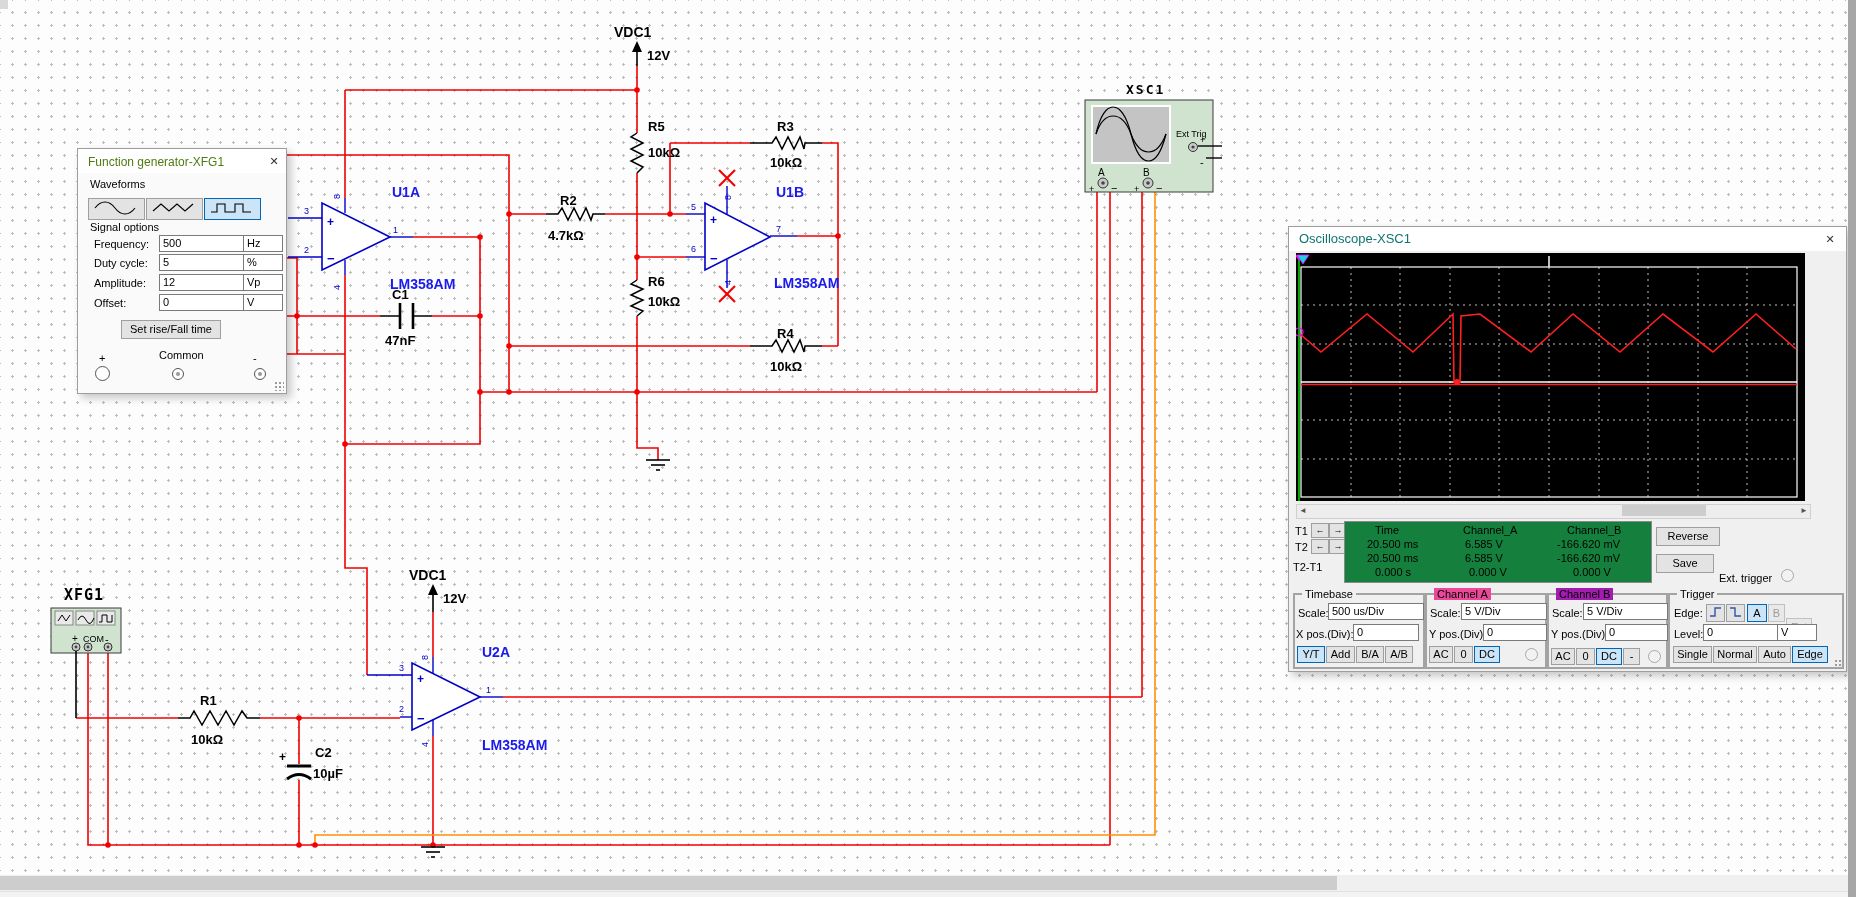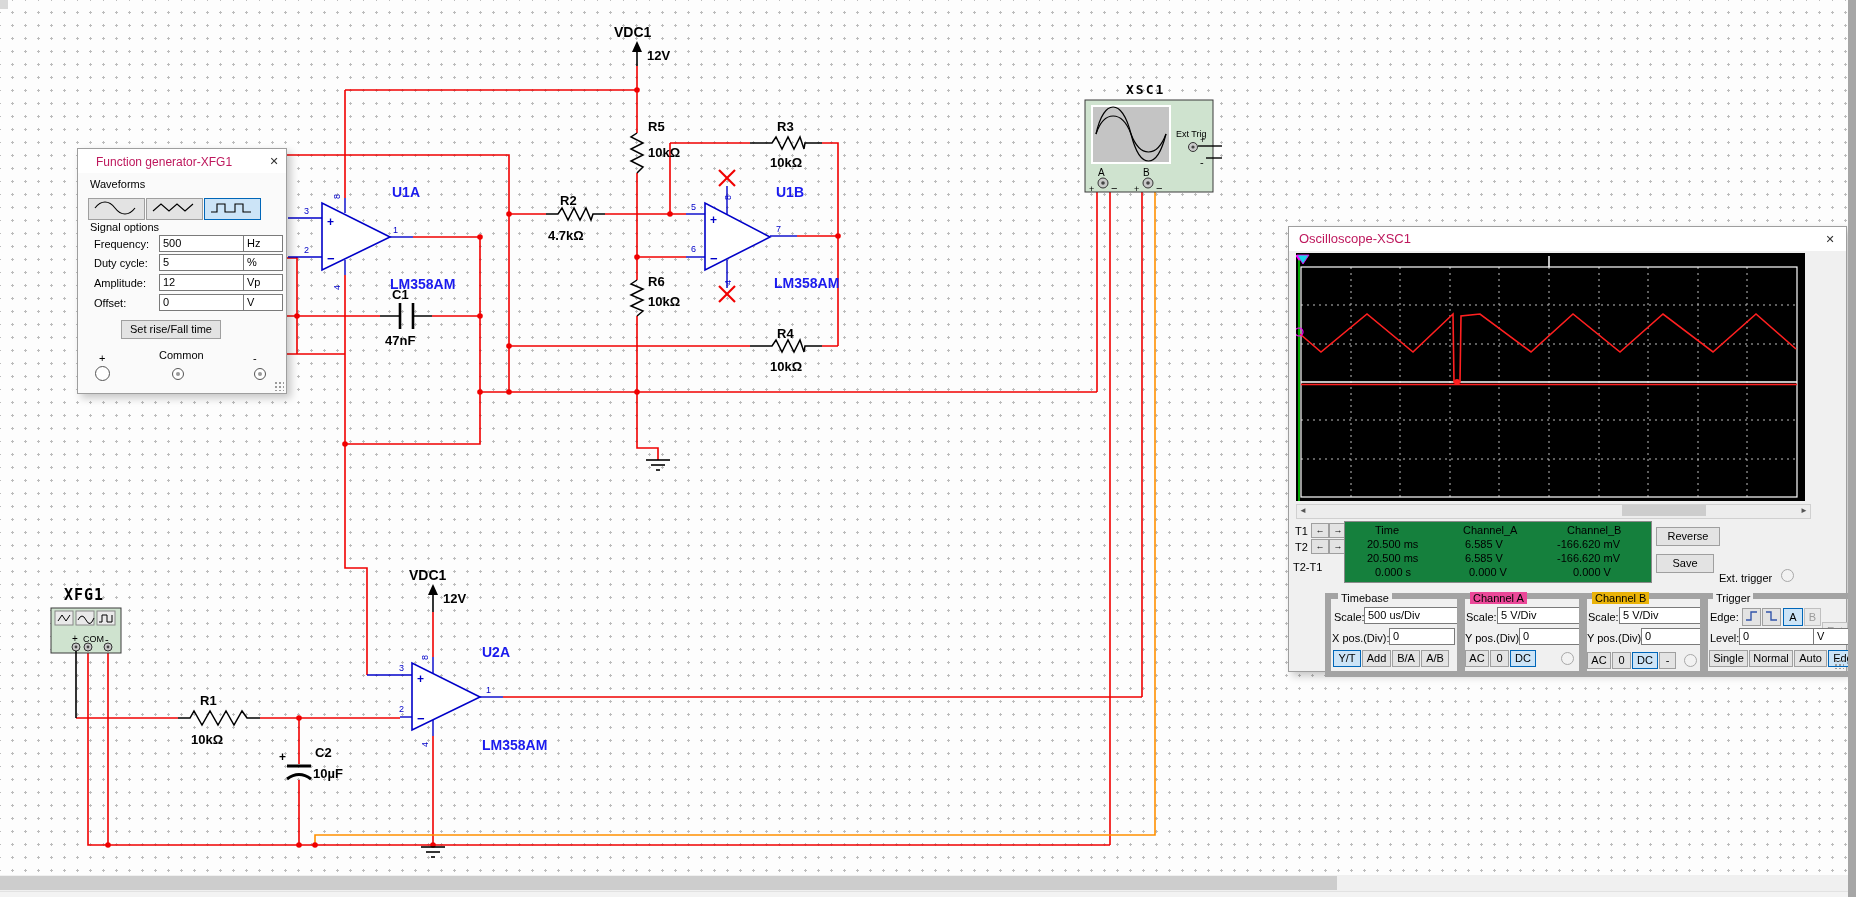--- a/index.html
+++ b/index.html
@@ -8,39 +8,39 @@
   .canvas{position:absolute;left:0;top:0;width:1848px;height:875px;background:#fdfdfd;
           background-image:radial-gradient(circle,#bcbcbc 1px,transparent 1.3px);
           background-size:13px 13px;background-position:6px 6px;}
   svg text{font-family:"Liberation Sans",sans-serif;}
   .mono{font-family:"DejaVu Sans Mono",monospace;}
   
   .win{position:absolute;border:1px solid #9e9e9e;box-shadow:4px 4px 8px rgba(0,0,0,.22);font-size:11px;color:#000;}
   .titlebar{position:absolute;left:0;top:0;right:0;height:24px;background:#fff;}
   .title{position:absolute;left:10px;top:6px;font-size:12px;}
   .closex{position:absolute;top:4px;width:16px;height:16px;text-align:center;line-height:16px;font-size:11px;color:#333;cursor:default;}
-  .grp{position:absolute;border:6px solid #a3a3a3;margin-left:32px;}
+  .grp{position:absolute;border:2px solid #a3a3a3;}
   .grplab{position:absolute;top:-7px;left:7px;padding:0 3px;font-size:11px;}
   .fld{position:absolute;background:#fff;border:1px solid #7a7a7a;font-size:11px;line-height:15px;padding:0 3px;white-space:nowrap;overflow:hidden;}
   .b{position:absolute;background:#e3e3e3;border:1px solid #9f9f9f;text-align:center;font-size:11px;cursor:default;white-space:nowrap;}
   .b.sel{background:#cce4f7;border-color:#0066b8;}
   .b.dis{color:#9b9b9b;background:#e9e9e9;border-color:#c0c0c0;}
   .lbl{position:absolute;font-size:11px;white-space:nowrap;}
   .radio{position:absolute;width:11px;height:11px;border:1px solid #a8a8a8;border-radius:50%;background:#f2f2f2;}
   .term{position:absolute;border:1px solid #555;border-radius:50%;background:#fff;}
   .grip{position:absolute;right:2px;bottom:2px;width:10px;height:10px;
         background-image:radial-gradient(circle,#9a9a9a 1px,transparent 1.2px);background-size:4px 4px;}
   
   #fg{left:77px;top:148px;width:208px;height:244px;background:#fafafa;}
-  #fg .title{color:#be185d;margin-left:8px;}
+  #fg .title{color:#4d7c0f;}
   .waveb{position:absolute;top:49px;width:55px;height:20px;background:#e3e3e3;border:1px solid #9f9f9f;}
   .waveb.sel{background:#cce4f7;border:1px solid #0066b8;}
   
   #scope{left:1288px;top:226px;width:557px;height:444px;background:#f0f0f0;}
-  #scope .title{color:#be185d;font-size:13px;top:4px;}
+  #scope .title{color:#0f766e;font-size:13px;top:4px;}
   .screen{position:absolute;left:7px;top:26px;width:509px;height:248px;background:#000;}
   .sbar{position:absolute;left:7px;top:277px;width:513px;height:13px;background:#ededed;border:1px solid #d0d0d0;}
   .sthumb{position:absolute;left:325px;top:0;width:84px;height:11px;background:#cdcdcd;}
   .sarr{position:absolute;top:0;font-size:8px;color:#555;line-height:11px;}
   .rtable{position:absolute;left:55px;top:294px;width:306px;height:60px;background:#15803d;border:1px solid #8a8a8a;font-size:11px;}
   .rtable div{position:absolute;white-space:nowrap;}
   .curbtn{position:absolute;width:16px;height:13px;background:#e3e3e3;border:1px solid #9f9f9f;font-size:9px;line-height:12px;text-align:center;font-weight:bold;}
   
   .hscroll{position:absolute;left:0;top:875px;width:1848px;height:16px;background:#f0f0f0;}
   .hthumb{position:absolute;left:0;top:1px;width:1337px;height:14px;background:#cdcdcd;}
@@ -422,21 +422,21 @@
       <div class="fld" style="left:34px;top:8px;width:78px">5  V/Div</div>
       <span class="lbl" style="left:2px;top:33px">Y pos.(Div):</span>
       <div class="fld" style="left:56px;top:29px;width:56px">0</div>
       <div class="b" style="left:2px;top:51px;width:22px;height:15px;line-height:15px">AC</div>
       <div class="b" style="left:27px;top:51px;width:17px;height:15px;line-height:15px">0</div>
       <div class="b sel" style="left:47px;top:51px;width:24px;height:15px;line-height:15px">DC</div>
       <div class="radio" style="left:98px;top:53px"></div>
     </div>
 
     <div class="grp" style="left:258px;top:366px;width:117px;height:72px">
-      <span class="grplab" style="background:#eab308">Channel B</span>
+      <span class="grplab" style="background:#a21caf">Channel B</span>
       <span class="lbl" style="left:3px;top:12px">Scale:</span>
       <div class="fld" style="left:34px;top:8px;width:77px">5  V/Div</div>
       <span class="lbl" style="left:2px;top:33px">Y pos.(Div):</span>
       <div class="fld" style="left:56px;top:29px;width:55px">0</div>
       <div class="b" style="left:2px;top:53px;width:22px;height:15px;line-height:15px">AC</div>
       <div class="b" style="left:27px;top:53px;width:17px;height:15px;line-height:15px">0</div>
       <div class="b sel" style="left:47px;top:53px;width:24px;height:15px;line-height:15px">DC</div>
       <div class="b" style="left:74px;top:53px;width:15px;height:15px;line-height:15px">-</div>
       <div class="radio" style="left:99px;top:55px"></div>
     </div>

